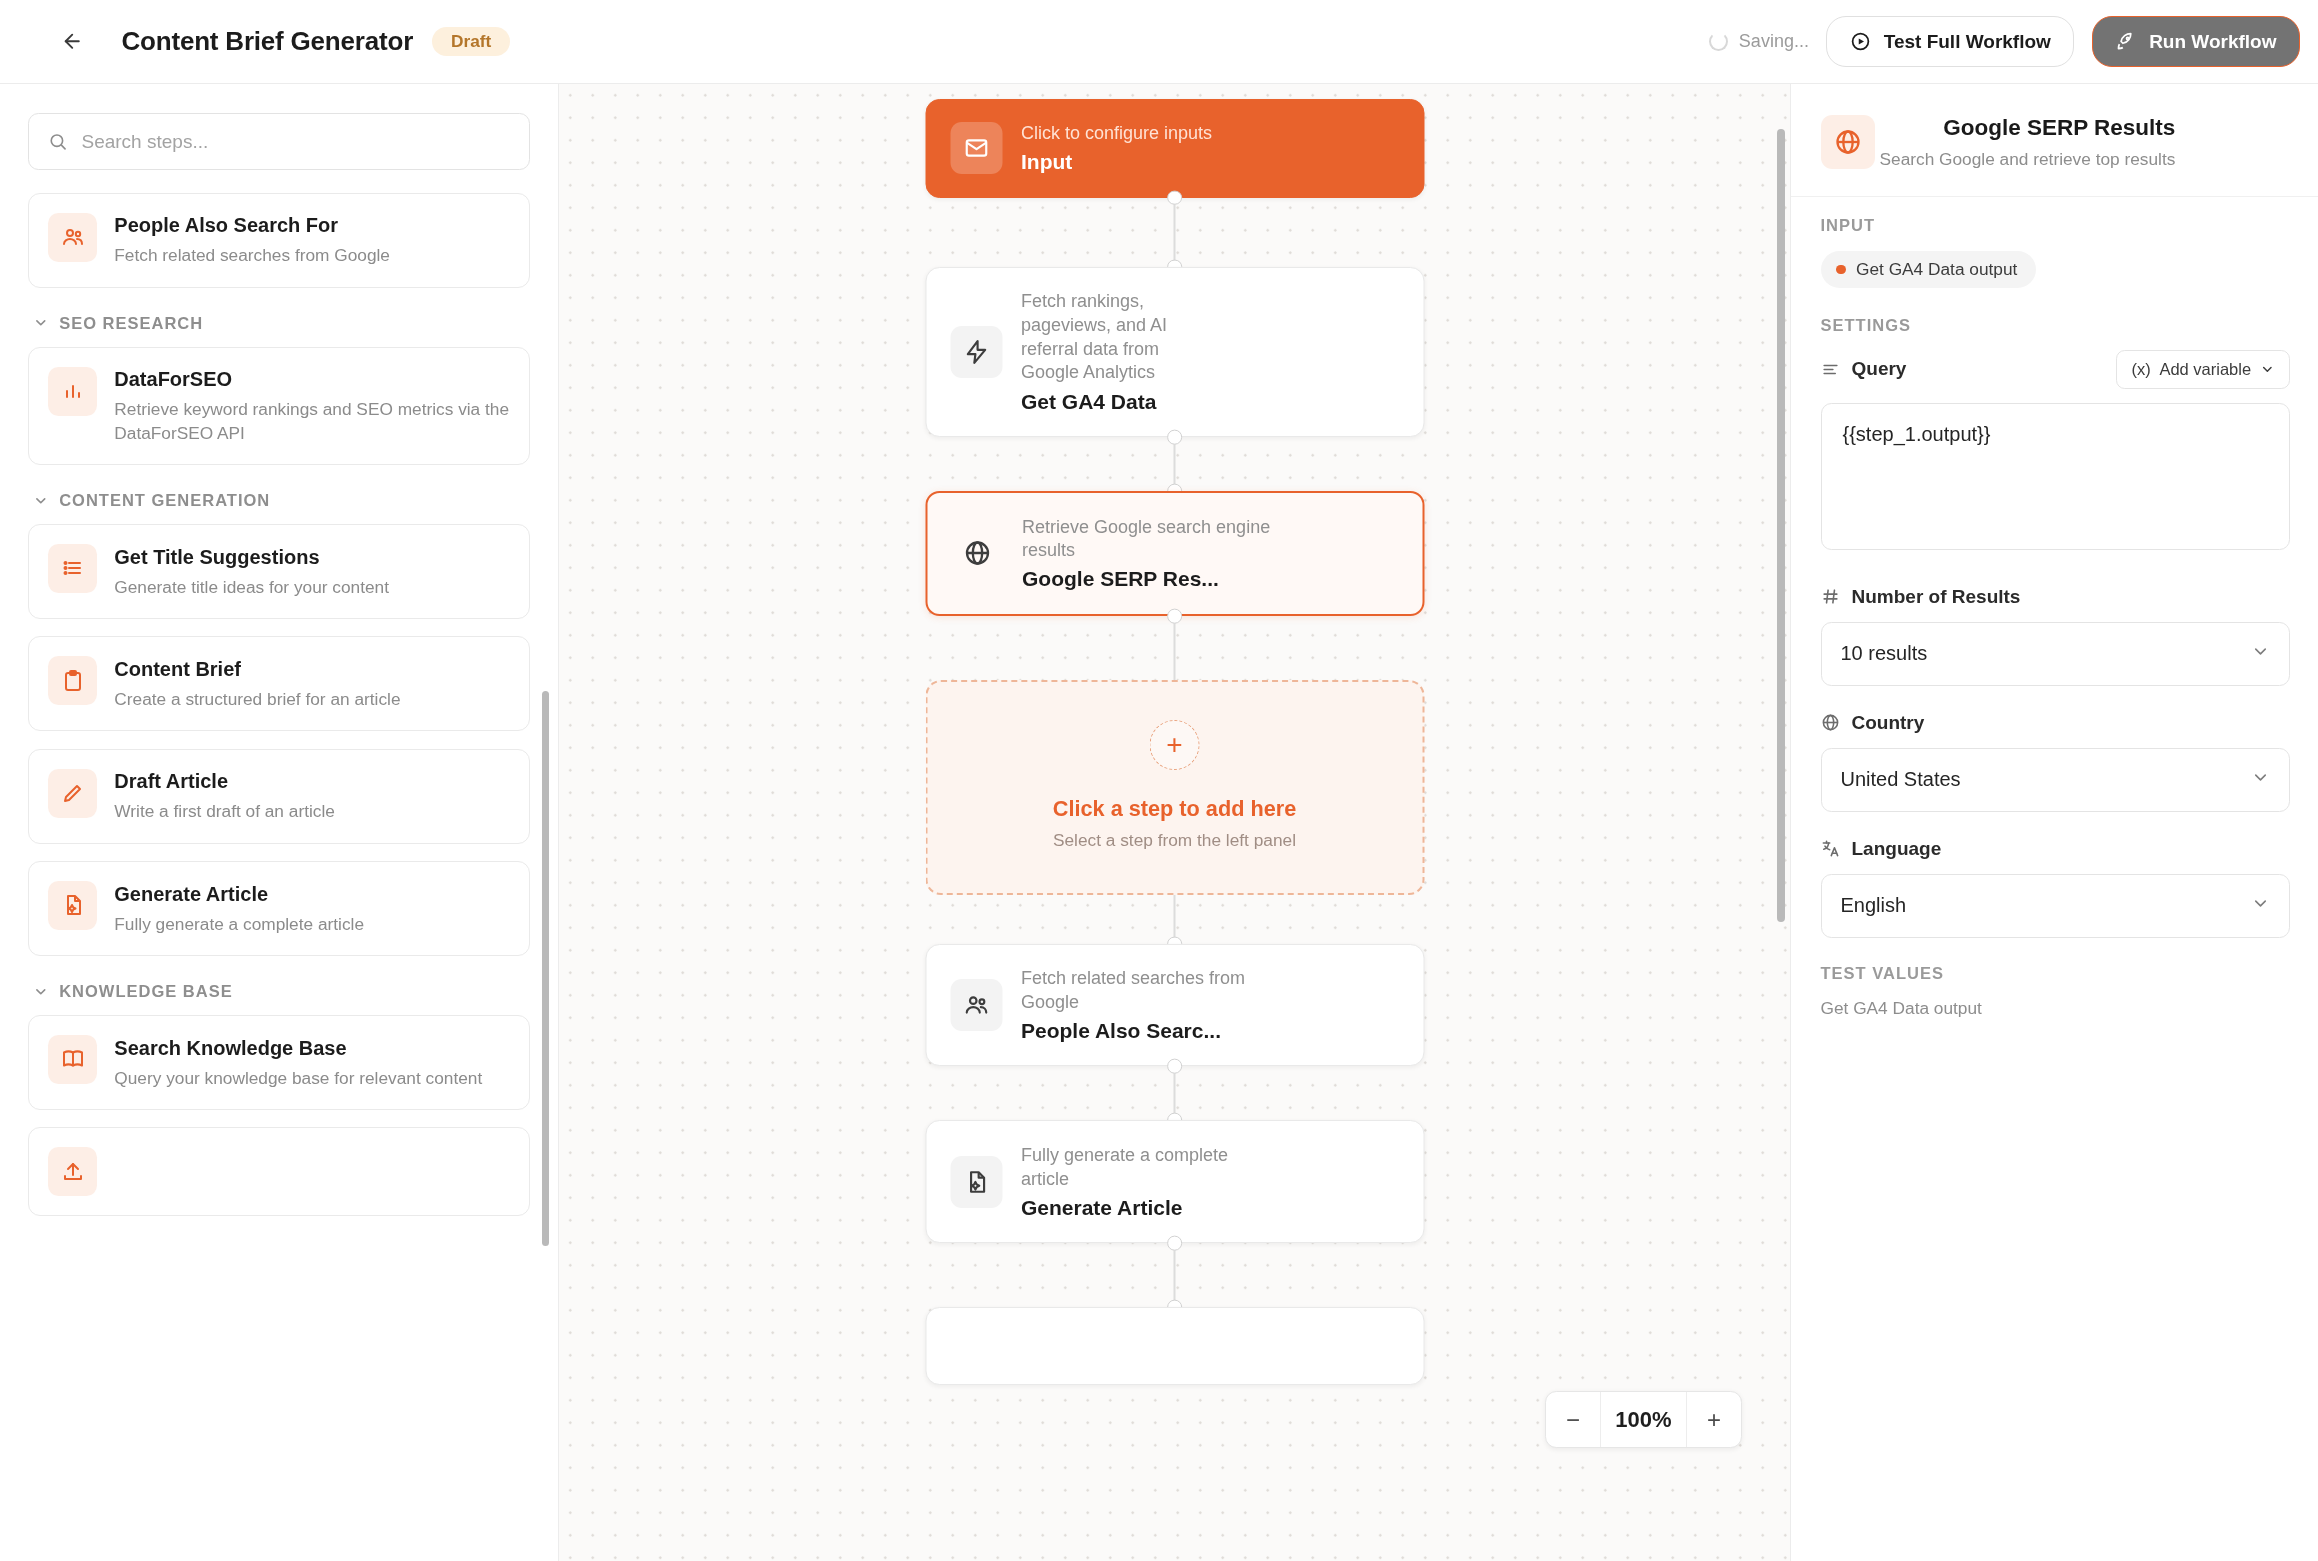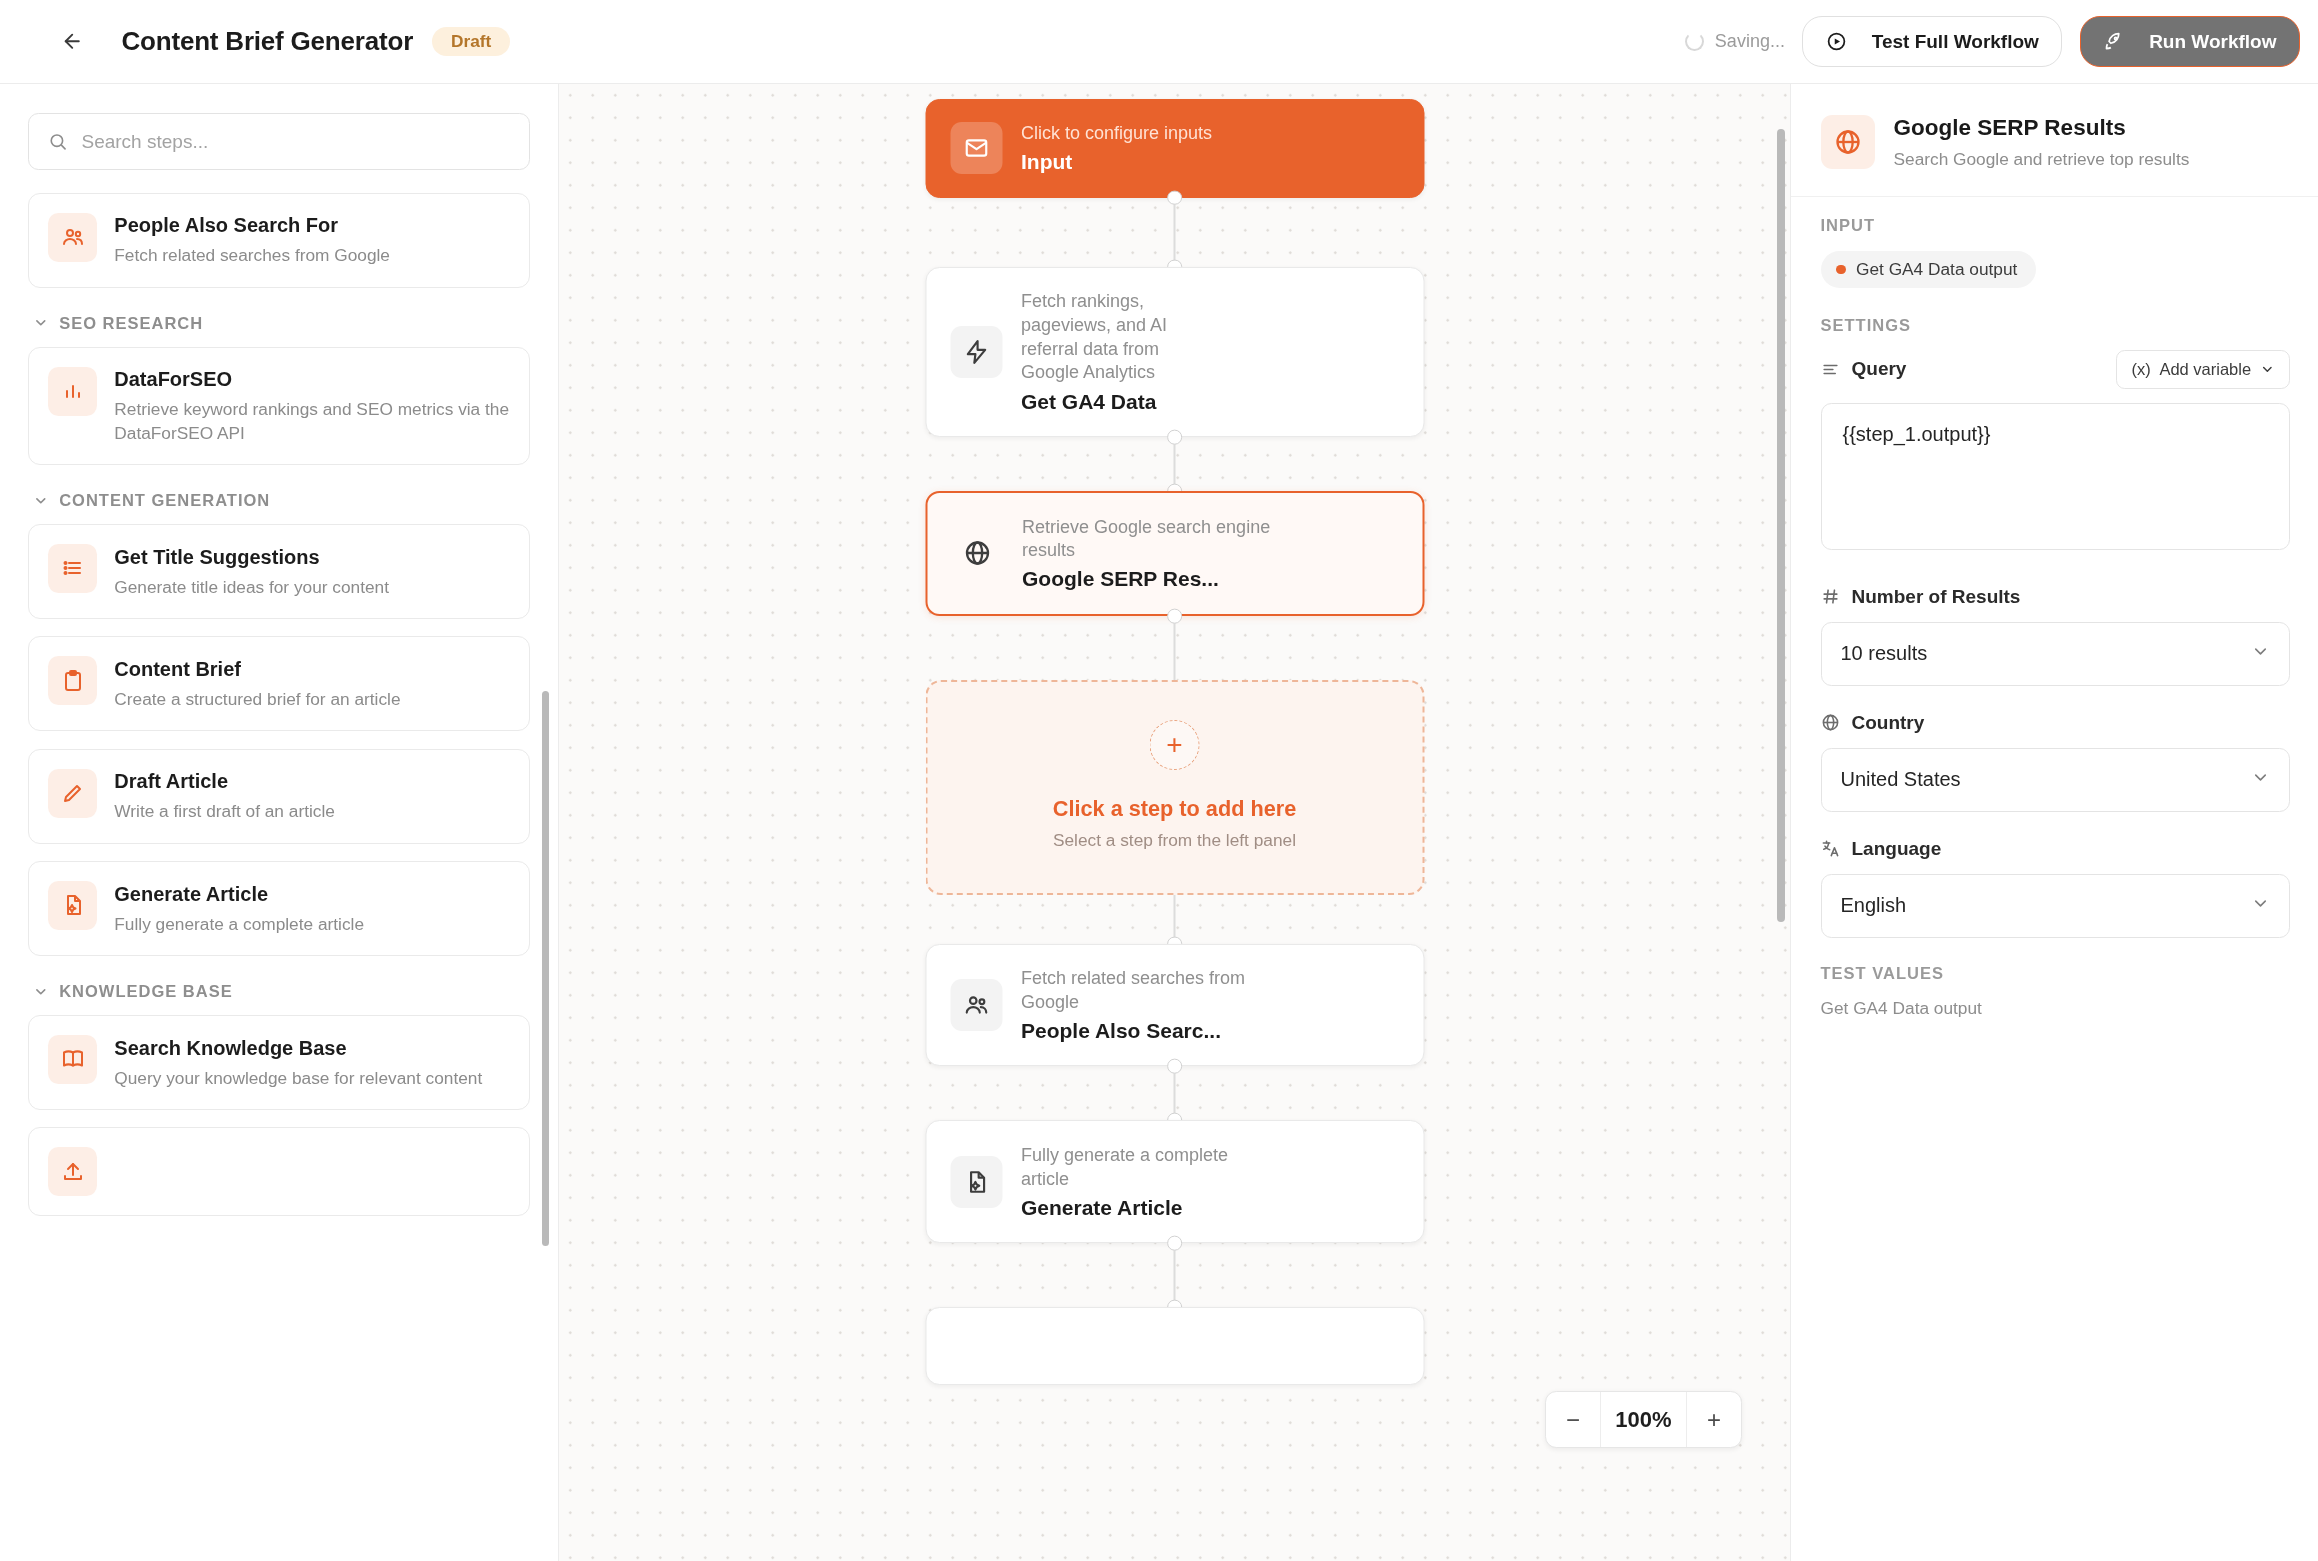--- a/index.html
+++ b/index.html
@@ -62,21 +62,21 @@
     display: flex; align-items: center; gap: 10.4px;
     color: #9b9b9b; font-size: 18px;
   }
   .spinner {
     width: 19px; height: 19px;
     border: 2.6px solid #d8d8d8;
     border-top-color: transparent;
     border-radius: 50%;
   }
   .btn {
-    display: inline-flex; align-items: center; gap: 25px;
+    display: inline-flex; align-items: center; gap: 13px;
     font-size: 19px; font-weight: bold;
     border-radius: 20px;
     padding: 14px 22.5px;
     cursor: pointer;
     line-height: 1;
     white-space: nowrap;
   }
   .btn-secondary {
     background: #ffffff;
     border: 1.3px solid #e0e0e0;
@@ -309,23 +309,24 @@
   .inspector {
     width: 529px;
     min-width: 529px;
     background: #ffffff;
     border-left: 0.9px solid #ececec;
     display: flex;
     flex-direction: column;
     overflow: hidden;
   }
   .insp-head {
-    display: flex; gap: 19px; align-items: flex-start;
+    display: flex; gap: 5px; align-items: flex-start;
     padding: 31px 29.5px 26px 29.5px;
     border-bottom: 0.9px solid #f0f0f0;
+    text-align: right;
   }
   .insp-ico {
     width: 54px; height: 54px; min-width: 54px;
     border-radius: 11.3px;
     background: #fdeee6;
     display: flex; align-items: center; justify-content: center;
     color: #e8622c;
   }
   .insp-title { font-size: 22.5px; font-weight: bold; color: #1a1a1a; margin-bottom: 7px; }
   .insp-sub { font-size: 17.3px; color: #8d8d8d; line-height: 1.3; }

